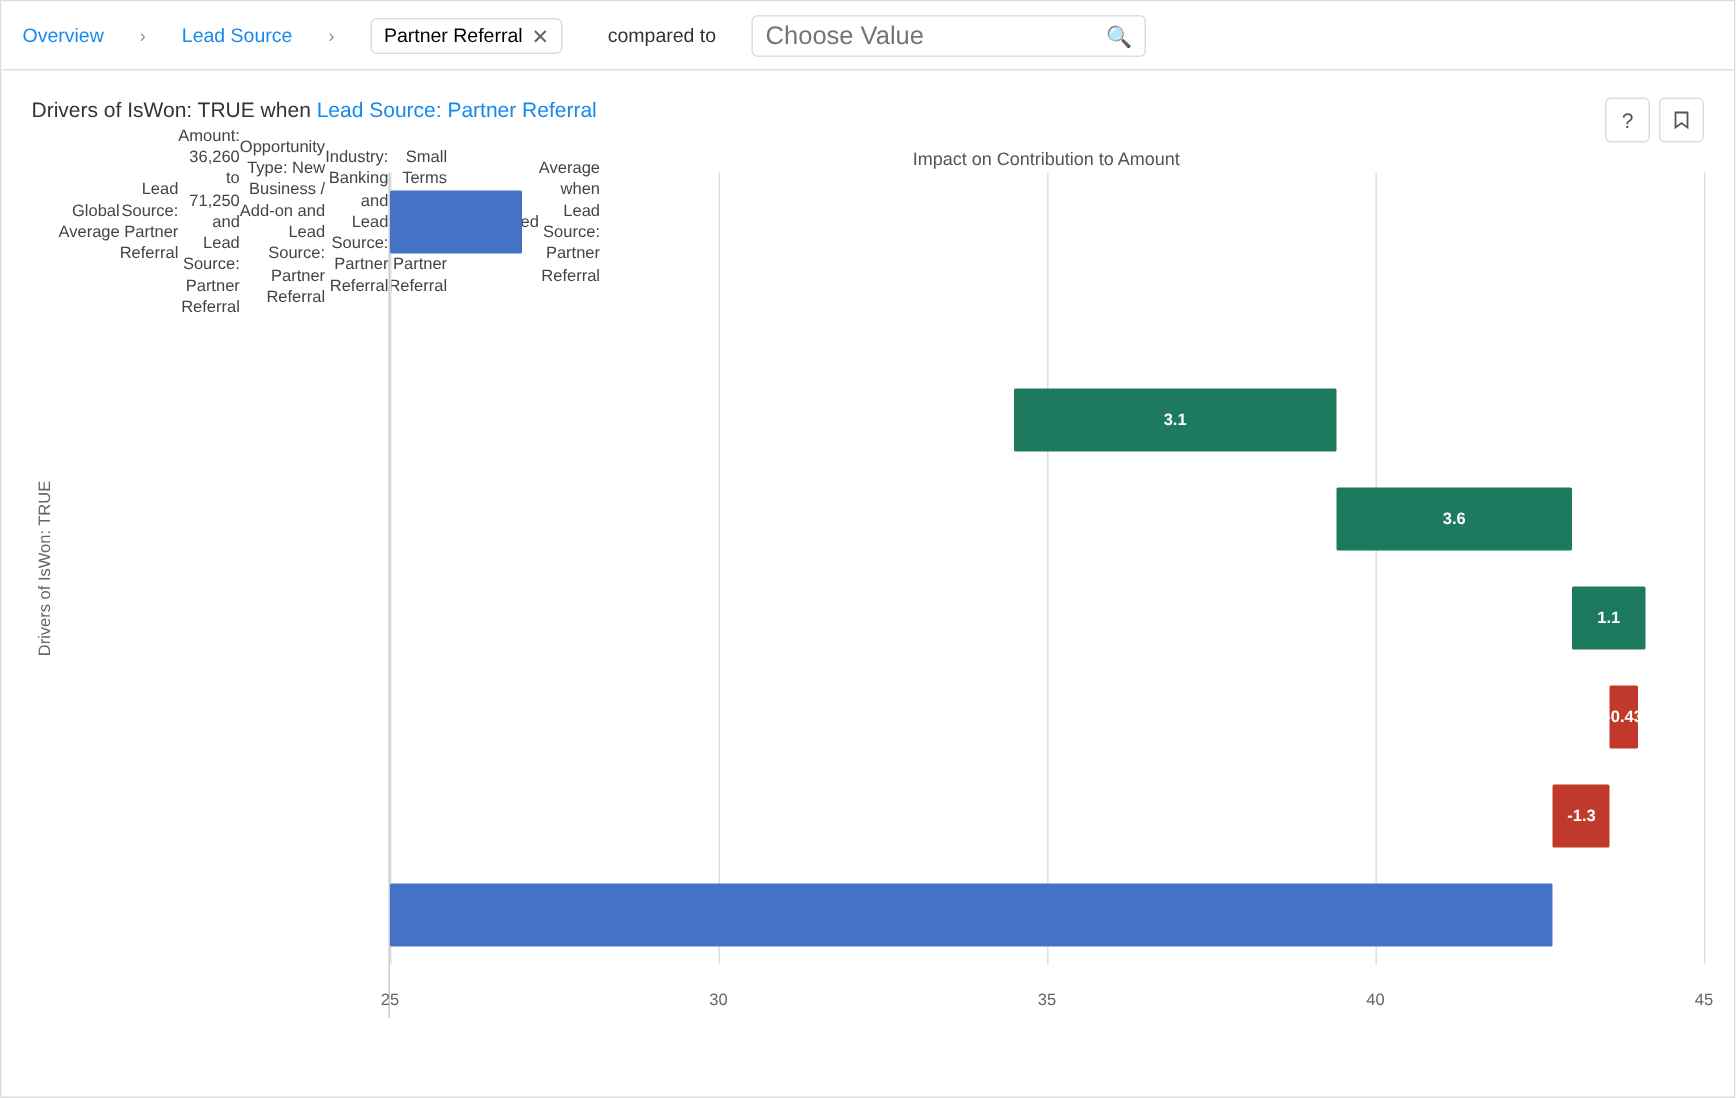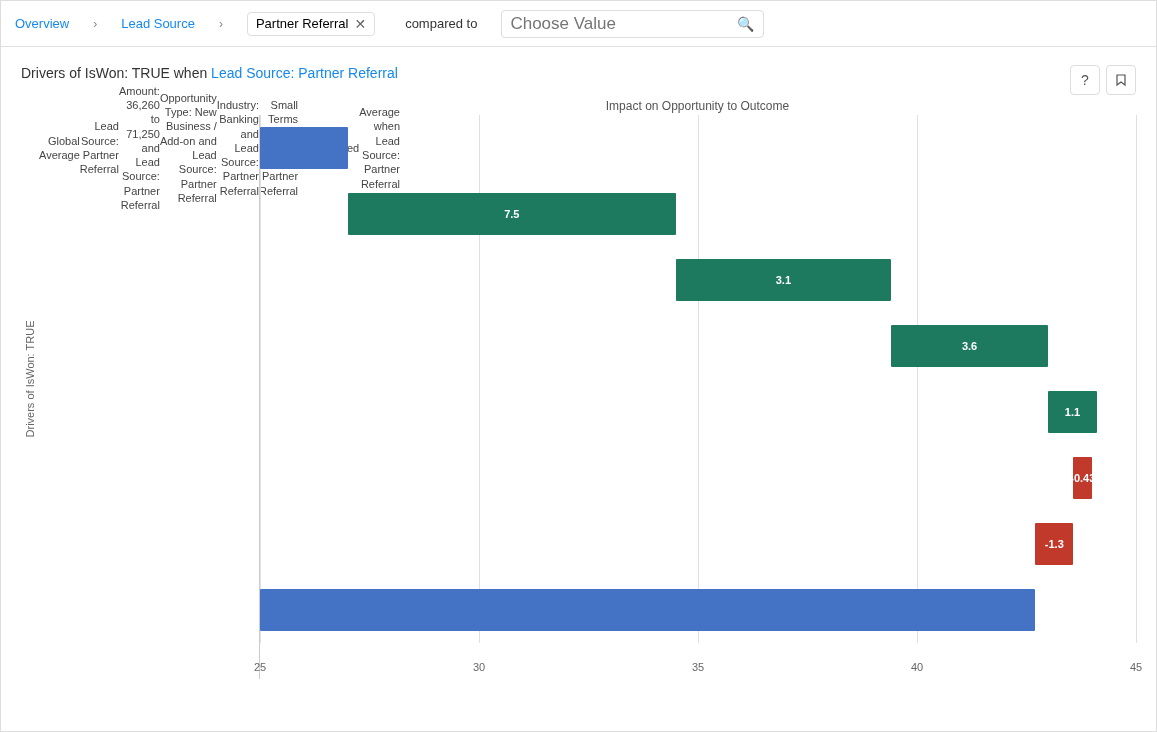--- a/index.html
+++ b/index.html
@@ -88,21 +88,21 @@
     </div>
 
     <div class="chart-area">
       <div class="y-axis-label-container">
         <span class="y-axis-label">Drivers of IsWon: TRUE</span>
       </div>
 
       <div class="chart-inner">
 
         <div style="display:flex; margin-left:220px; margin-bottom:2px;">
-          <div style="flex:1; text-align:center; font-size:12px; color:#555;">Impact on Opportunity to Outcome</div>
+          <div style="flex:1; text-align:center; font-size:12px; color:#555;">Impact on Contribution to Amount</div>
         </div>
 
         <div class="chart-body">
 
           <div class="row-labels" id="row-labels-container">
               <div class="row-label" style="height: 66px;">Global Average</div>
               <div class="row-label" style="height: 66px;">Lead Source: Partner Referral</div>
               <div class="row-label" style="height: 66px;">Amount: 36,260 to 71,250 and Lead Source: Partner Referral</div>
               <div class="row-label" style="height: 66px;">Opportunity Type: New Business / Add-on and Lead Source: Partner Referral</div>
               <div class="row-label" style="height: 66px;">Industry: Banking and Lead Source: Partner Referral</div>
@@ -117,21 +117,20 @@
               <div class="x-tick" style="left: 0%; bottom: 6px;">25</div>
               <div class="grid-line" style="left: 25%; top: 0px; bottom: 36px;"></div>
               <div class="x-tick" style="left: 25%; bottom: 6px;">30</div>
               <div class="grid-line" style="left: 50%; top: 0px; bottom: 36px;"></div>
               <div class="x-tick" style="left: 50%; bottom: 6px;">35</div>
               <div class="grid-line" style="left: 75%; top: 0px; bottom: 36px;"></div>
               <div class="x-tick" style="left: 75%; bottom: 6px;">40</div>
               <div class="grid-line" style="left: 100%; top: 0px; bottom: 36px;"></div>
               <div class="x-tick" style="left: 100%; bottom: 6px;">45</div>
               <div class="bar bar-blue" style="left: 0%; width: 10%; top: 12px; height: 42px;"></div>
-              <div class="bar bar-green" style="left: 10%; width: 37.5%; top: 78px; height: 42px;">7.5</div>
               <div class="bar bar-green" style="left: 47.5%; width: 24.5%; top: 144px; height: 42px;">3.1</div>
               <div class="bar bar-green" style="left: 72%; width: 18%; top: 210px; height: 42px;">3.6</div>
               <div class="bar bar-green" style="left: 90%; width: 5.5%; top: 276px; height: 42px;">1.1</div>
               <div class="bar bar-red" style="left: 92.85%; width: 2.15%; top: 342px; height: 42px;">-0.43</div>
               <div class="bar bar-red" style="left: 88.5%; width: 4.35%; top: 408px; height: 42px;">-1.3</div>
               <div class="bar bar-blue" style="left: 0%; width: 88.5%; top: 474px; height: 42px;"></div>
             </div>
         </div>
       </div>
     </div>

